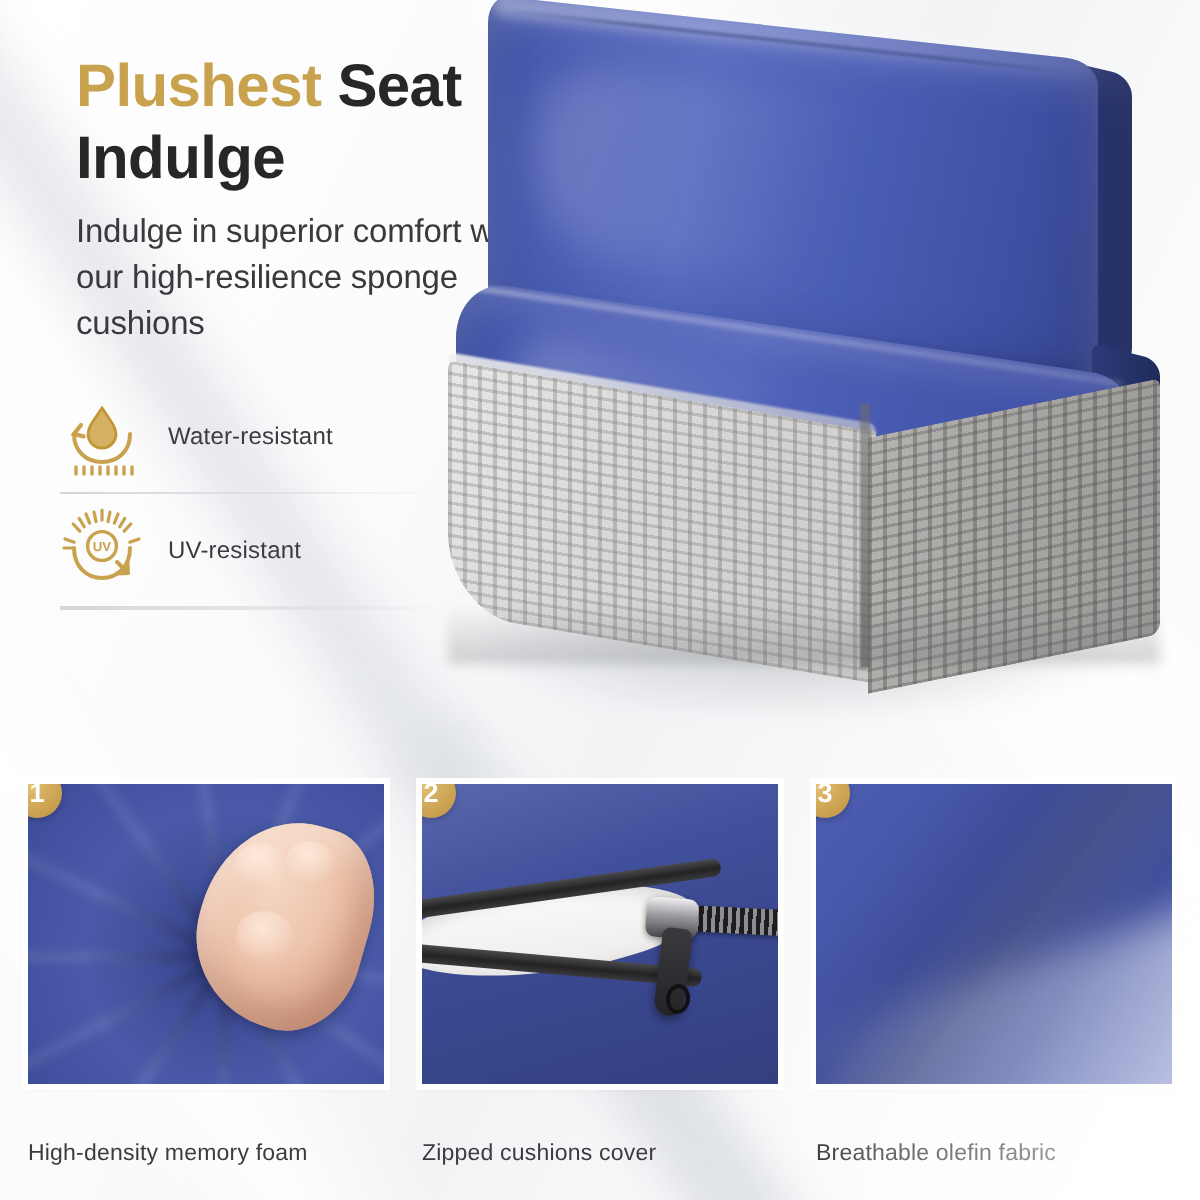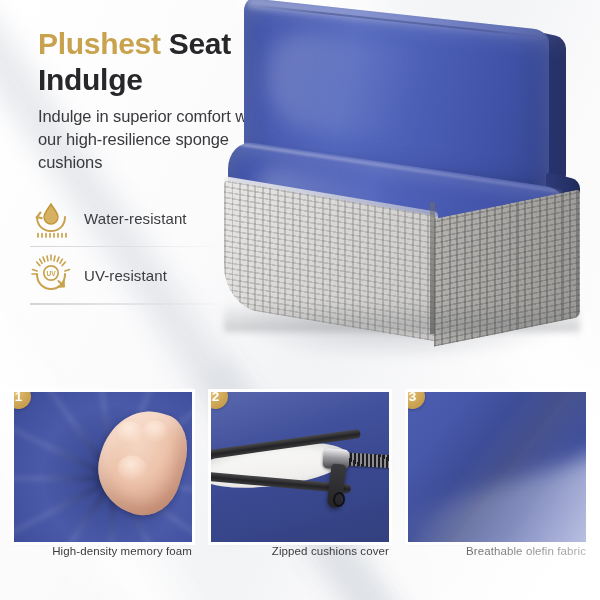--- a/index.html
+++ b/index.html
@@ -23,21 +23,21 @@
   .h-line{font-size:30px;line-height:36px;font-weight:700;color:#27272a;letter-spacing:-.3px;}
   .h-gold{color:#c9a24d;}
   .subhead{position:absolute;left:38px;top:105px;width:245px;font-size:16.5px;
      line-height:23px;color:#3a3a3e;letter-spacing:-.1px;}
 
   
   .features{position:absolute;left:28px;top:190px;width:197px;}
   .feat-row{position:relative;height:56px;display:flex;align-items:center;}
   .feat-ico{width:46px;height:46px;flex:0 0 46px;position:relative;}
   .feat-ico svg{position:absolute;left:0;top:0;}
-  .feat-label{font-size:15px;color:#3c3c40;margin-left:10px;letter-spacing:.1px;}
+  .feat-label{font-size:12px;color:#3c3c40;margin-left:10px;letter-spacing:.1px;}
   .feat-div{height:1px;background:linear-gradient(90deg,rgba(205,205,210,.85) 0%,rgba(219,219,224,.55) 60%,rgba(255,255,255,0) 100%);margin:0 0 0 2px;}
 
   
   .hero{position:absolute;left:218px;top:0px;width:382px;height:385px;}
 
   .seat-shadow{position:absolute;left:18px;top:290px;width:330px;height:70px;
      background:radial-gradient(ellipse at 50% 50%,rgba(120,125,135,.30) 0%,rgba(140,145,155,.14) 45%,rgba(255,255,255,0) 72%);
      filter:blur(5px);}
 
   
@@ -115,21 +115,21 @@
   .panel{position:absolute;top:0;width:178px;}
   .p1{left:0;}
   .p2{left:197px;}
   .p3{left:394px;}
   .p-img{position:relative;width:178px;height:150px;overflow:hidden;
      background:#3a4a96;box-shadow:0 0 0 3px #ffffff, 0 1px 4px rgba(0,0,0,.16);}
   .p-badge{position:absolute;left:-8px;top:-8px;width:25px;height:25px;border-radius:50%;
      background:radial-gradient(circle at 34% 28%,#e6c579 0%,#d2ab5c 45%,#bf9340 100%);
      color:#ffffff;font-size:13.5px;font-weight:700;display:flex;align-items:center;justify-content:center;
      z-index:6;box-shadow:0 1px 3px rgba(0,0,0,.22);}
-  .p-cap{margin-top:3px;text-align:right;font-size:11.5px;color:#3c3c40;letter-spacing:.1px;}
+  .p-cap{margin-top:29px;text-align:left;font-size:11.5px;color:#3c3c40;letter-spacing:.1px;}
 
   
   .fab1{position:absolute;inset:0;background:
       radial-gradient(circle at 56% 56%,#2c3a7e 0%,#36458c 12%,#41509c 30%,#4a5aa8 55%,#4352a0 80%,#3b4a94 100%);}
   .fold{position:absolute;left:56%;top:56%;width:190px;height:5px;transform-origin:0 50%;
      background:linear-gradient(90deg,rgba(20,28,66,.55) 0%,rgba(255,255,255,.10) 38%,rgba(255,255,255,.05) 100%);
      filter:blur(2.4px);}
   .fist{position:absolute;left:86px;top:18px;width:84px;height:104px;
      background:radial-gradient(ellipse at 38% 30%,#f5d7c4 0%,#edc3ab 42%,#dca890 72%,#c9917a 100%);
      border-radius:46px 30px 34px 48px / 54px 44px 40px 46px;

